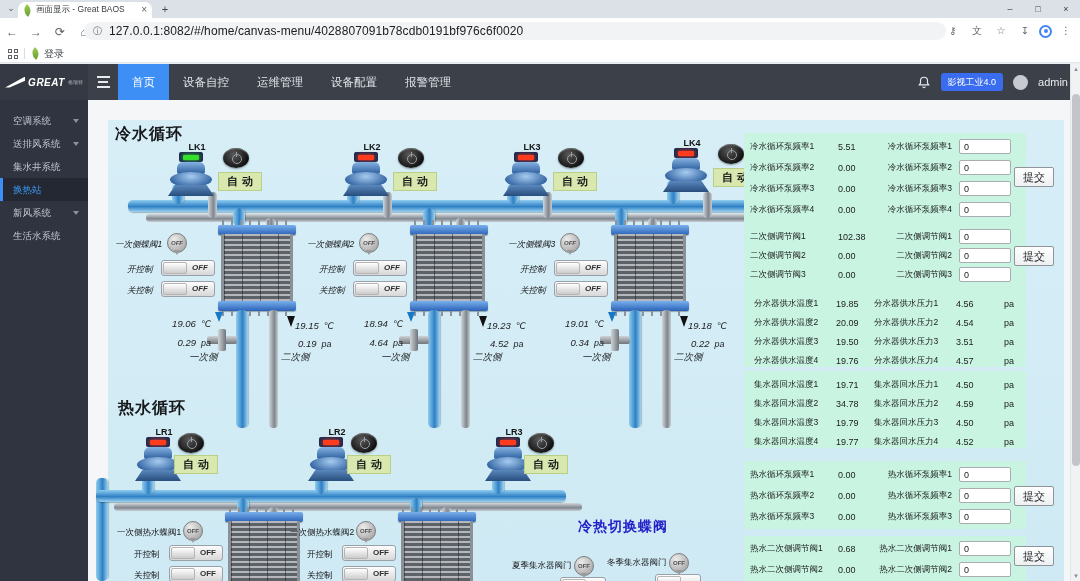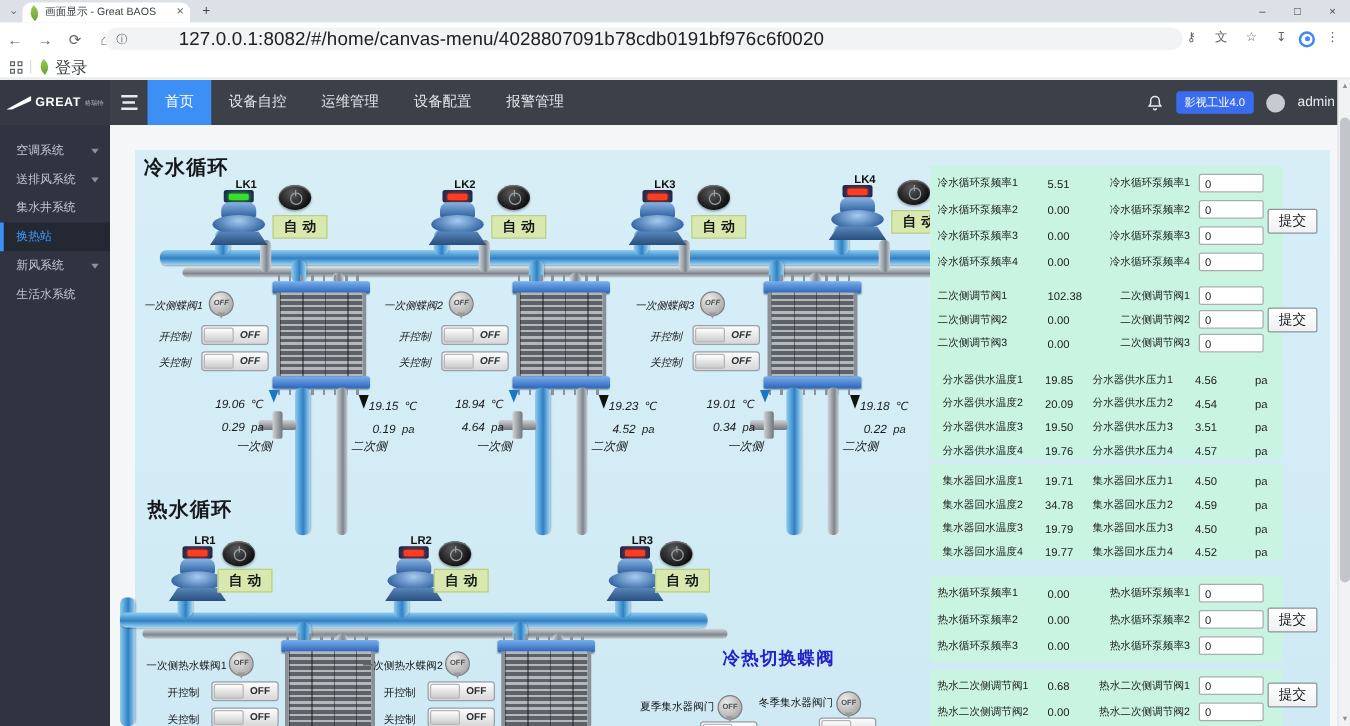--- a/index.html
+++ b/index.html
@@ -14,37 +14,37 @@
   #tab-title { font-size:8.5px; color:#3c4043; white-space:nowrap; overflow:hidden; flex:1; }
   #tab-close { font-size:10px; color:#5f6368; line-height:14px; }
   #new-tab { position:absolute; left:158px; top:2px; width:14px; height:14px; font-size:11px; color:#44474a; text-align:center; line-height:14px; }
   #win-controls { position:absolute; right:0; top:0; height:18px; display:flex; }
   #win-controls span { width:28px; text-align:center; font-size:9px; line-height:18px; color:#3c4043; }
 
   #toolbar { position:absolute; left:0; top:18px; width:1080px; height:27px; background:#fff; display:flex; align-items:center; }
   .navbtn { width:24px; text-align:center; font-size:12px; color:#5f6368; }
   #urlpill { position:absolute; left:84px; top:4px; width:862px; height:18px; background:#f1f3f4; border-radius:9px; display:flex; align-items:center; padding:0 9px; gap:7px; }
   #url-info { font-size:9px; color:#5f6368; }
-  #url-text { font-size:15px; color:#202124; letter-spacing:0.1px;margin-left:34px; }
+  #url-text { font-size:12px; color:#202124; letter-spacing:0.1px; }
   #toolbar-icons { position:absolute; right:4px; top:3px; display:flex; align-items:center; gap:4px; }
   #toolbar-icons .tbi { width:20px; text-align:center; font-size:10px; color:#5f6368; line-height:20px; }
   #profile-icon { width:13px; height:13px; border:2px solid #4285f4; border-radius:50%; position:relative; }
   #profile-icon::after { content:""; position:absolute; left:2.5px; top:2.5px; width:4px; height:4px; background:#4285f4; border-radius:50%; }
 
   #bookmarksbar { position:absolute; left:0; top:45px; width:1080px; height:18px; background:#fff; border-bottom:1px solid #e3e6e8; display:flex; align-items:center; padding-left:8px; gap:6px; }
   #apps-grid { width:10px; height:10px; display:grid; grid-template-columns:4px 4px; grid-gap:2px; }
   #apps-grid i { width:4px; height:4px; border:1px solid #5f6368; display:block; }
   .bm-sep { width:1px; height:11px; background:#dadce0; }
-  #bm-login { display:flex; align-items:center; gap:4px; font-size:13px; color:#3c4043; }
+  #bm-login { display:flex; align-items:center; gap:4px; font-size:10px; color:#3c4043; }
 
   
   #appnav { position:absolute; left:0; top:64px; width:1080px; height:36px; background:#3b4049; display:flex; align-items:center; }
   #brand { width:88px; height:36px; display:flex; align-items:center; justify-content:center; gap:3px; background:#343943; }
   #swoosh { width:20px; height:11px; background:#fff; clip-path:polygon(0 100%,100% 0,100% 38%,22% 100%); }
-  #brand-text { color:#fff; font-size:10px; font-weight:bold; letter-spacing:0.5px; }
+  #brand-text { color:#fff; font-size:10px; font-weight:bold; font-style:italic; letter-spacing:0.5px; }
   #brand-sub { color:#aeb4bd; font-size:5px; }
   #collapse-icon { width:26px; height:36px; display:flex; flex-direction:column; justify-content:center; align-items:center; gap:3px; margin:0 2px; }
   #collapse-icon i { display:block; width:13px; height:2px; background:#e8eaed; }
   #collapse-icon i:nth-child(2) { width:10px; }
   #nav-menu { display:flex; height:36px; }
   .nav-item { height:36px; line-height:36px; padding:0 14px; color:#e3e6ea; font-size:11.5px; }
   .nav-item.active { background:#3d8ef5; color:#fff; }
   #nav-right { position:absolute; right:12px; top:0; height:36px; display:flex; align-items:center; gap:10px; }
   #bell-icon svg { display:block; }
   #nav-badge { background:#3a6cf0; color:#fff; font-size:9px; padding:2.5px 7px; border-radius:3px; }

